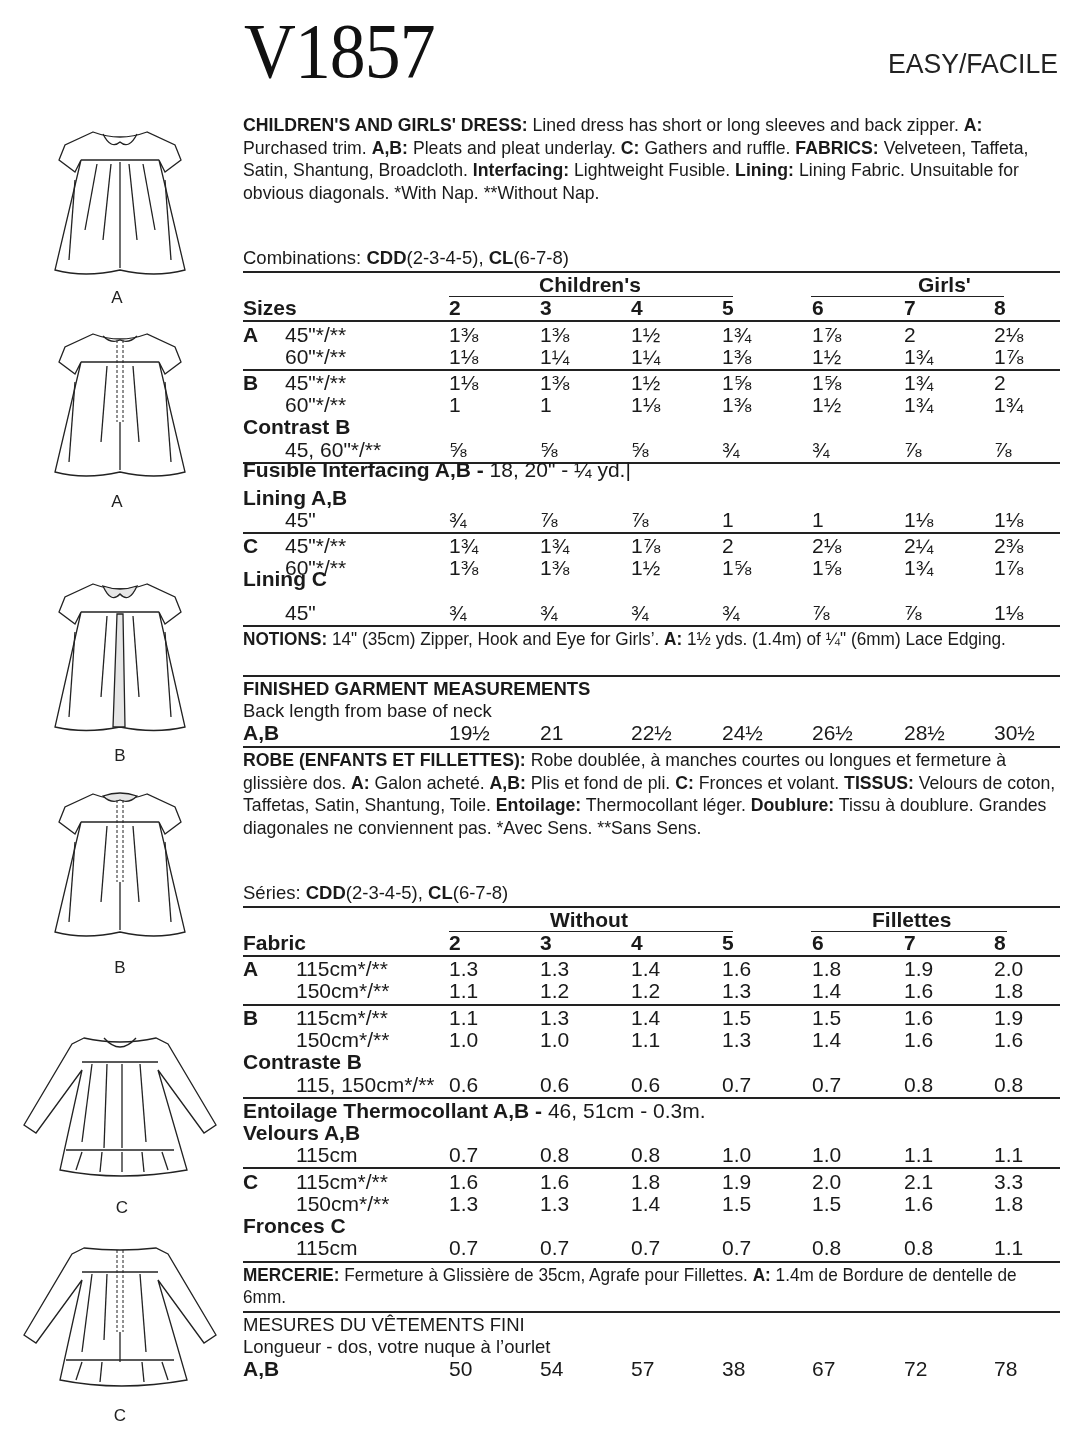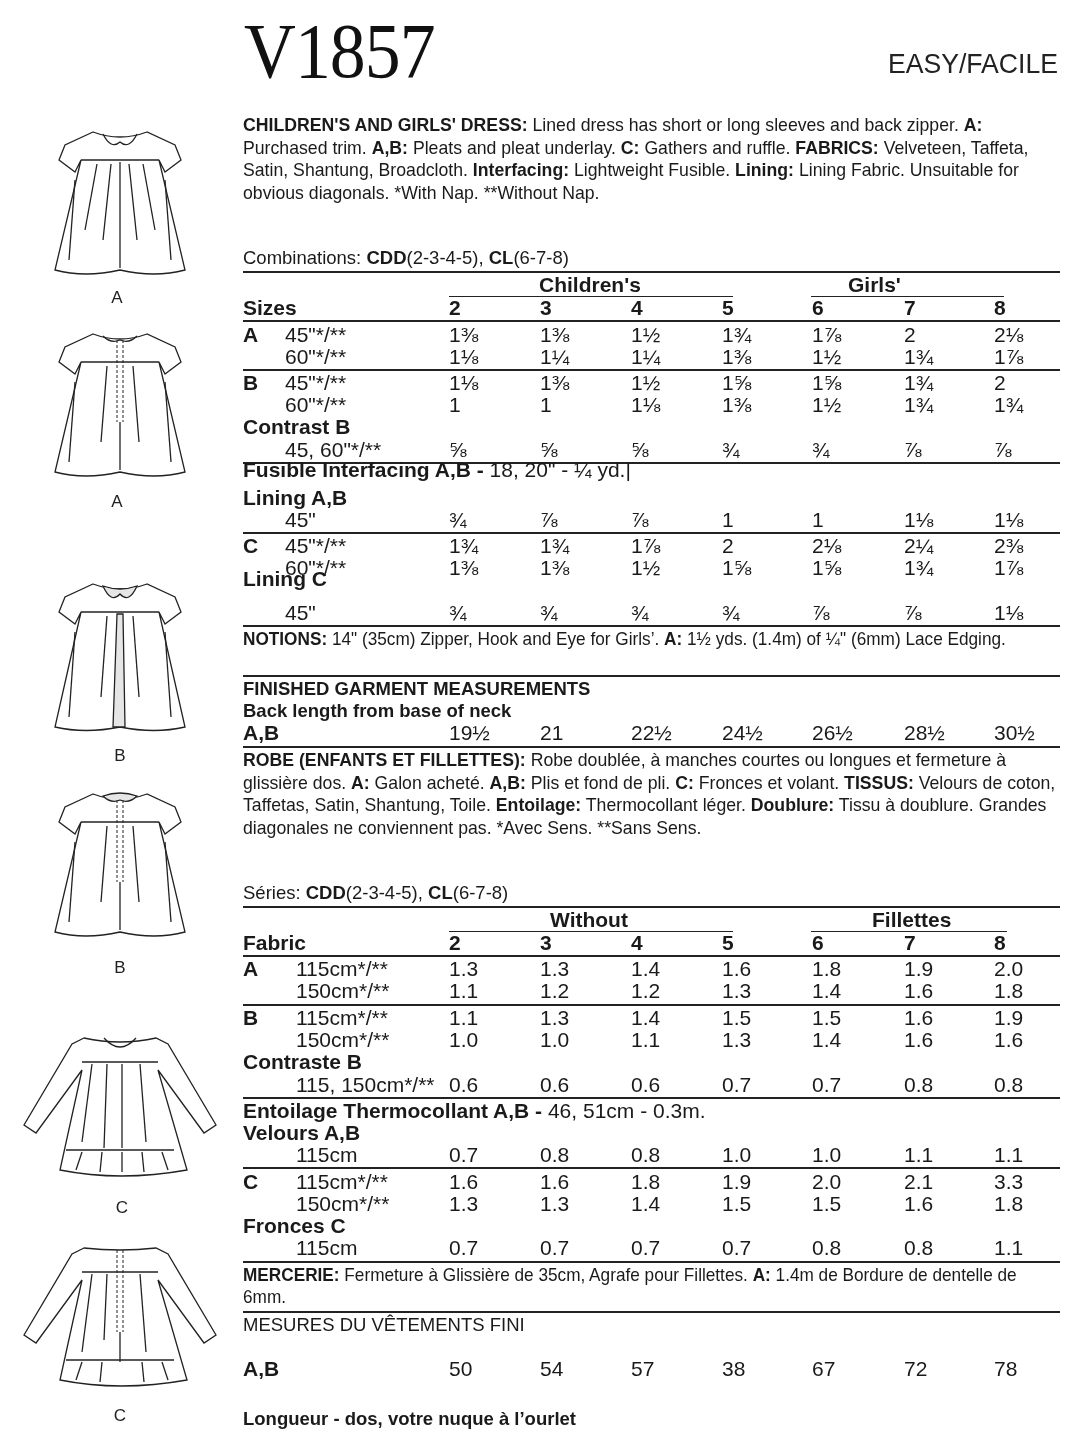--- a/index.html
+++ b/index.html
@@ -129,21 +129,21 @@
 </div>
 
 <div class="sect" style="top:247px">
   <span>Combinations: </span><b>CDD</b><span>(2-3-4-5), </span><b>CL</b><span>(6-7-8)</span>
 </div>
 <div class="rule" style="top:271px"></div>
 
 <div>
   <div class="row" style="top:274px">
     <span class="hdr" style="left:296px">Children's</span>
-    <span class="hdr" style="left:605px">Girls'</span>
+    <span class="hdr" style="left:675px">Girls'</span>
   </div>
   <div class="grp" style="top:296px;left:449px;width:284px"></div>
   <div class="grp" style="top:296px;left:811px;width:193px"></div>
   <div class="row" style="top:297px">
     <span class="lbl">Sizes</span>
     <span class="hdr c0">2</span>
       <span class="hdr c1">3</span>
       <span class="hdr c2">4</span>
       <span class="hdr c3">5</span>
       <span class="hdr c4">6</span>
@@ -262,21 +262,21 @@
   </div>
   <div class="rule" style="top:625px"></div>
 </div>
 
 <div class="abs content narrow" style="top:628px;font-size:18.5px;line-height:22px">
   <b>NOTIONS:</b><span> 14" (35cm) Zipper, Hook and Eye for Girls’. </span><b>A:</b><span> 1½ yds. (1.4m) of ¼" (6mm) Lace Edging.</span>
 </div>
 <div class="rule" style="top:675px"></div>
 
 <div class="sect" style="top:678px;font-weight:bold">FINISHED GARMENT MEASUREMENTS</div>
-<div class="sect" style="top:700px;font-weight:bold">Back length from base of neck</div>
+<div class="sect" style="top:700px;font-weight:normal">Back length from base of neck</div>
 <div class="row" style="top:722px">
   <span class="lbl">A,B</span>
   <span class="c0">19½</span>
     <span class="c1">21</span>
     <span class="c2">22½</span>
     <span class="c3">24½</span>
     <span class="c4">26½</span>
     <span class="c5">28½</span>
     <span class="c6">30½</span>
 </div>
@@ -420,21 +420,21 @@
   </div>
   <div class="rule" style="top:1261px"></div>
 </div>
 
 <div class="abs content narrow" style="top:1264px;font-size:18.5px;line-height:22px">
   <b>MERCERIE:</b><span> Fermeture à Glissière de 35cm, Agrafe pour Fillettes. </span><b>A:</b><span> 1.4m de Bordure de dentelle de 6mm.</span>
 </div>
 <div class="rule" style="top:1311px"></div>
 
 <div class="sect" style="top:1314px;font-weight:normal">MESURES DU VÊTEMENTS FINI</div>
-<div class="sect" style="top:1408px;font-weight:bold">Longueur - dos, votre nuque à l’ourlet</div>
+<div class="sect" style="top:1336px;font-weight:normal">Longueur - dos, votre nuque à l’ourlet</div>
 <div class="row" style="top:1358px">
   <span class="lbl">A,B</span>
   <span class="c0">50</span>
     <span class="c1">54</span>
     <span class="c2">57</span>
     <span class="c3">38</span>
     <span class="c4">67</span>
     <span class="c5">72</span>
     <span class="c6">78</span>
 </div>

